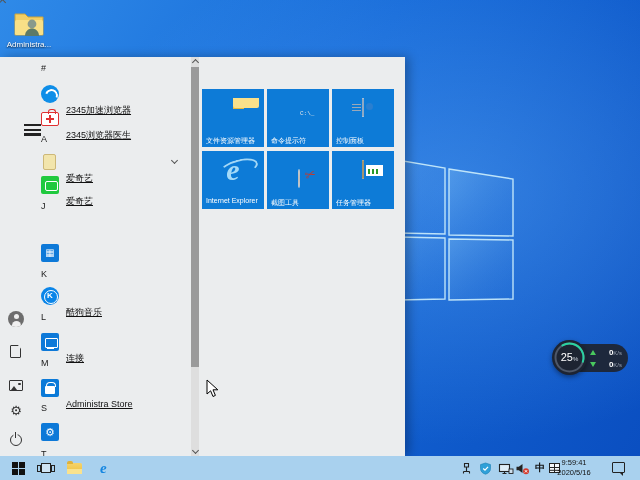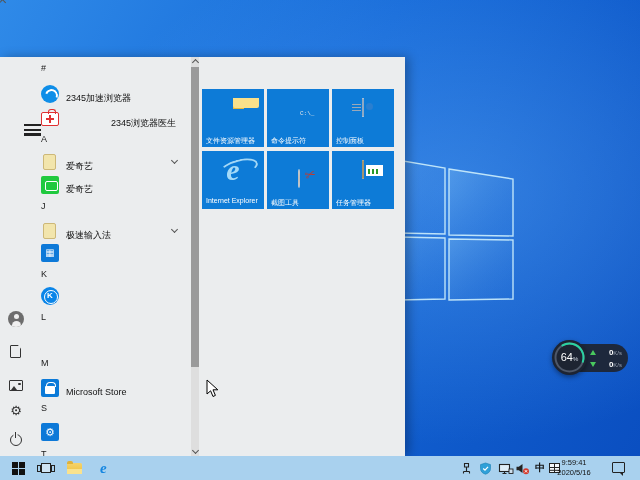--- a/index.html
+++ b/index.html
@@ -34,22 +34,22 @@
   .pic-ic::before{content:"";position:absolute;left:1px;bottom:0;width:0;height:0;
     border-left:3.5px solid transparent;border-right:3.5px solid transparent;border-bottom:4.5px solid #333;}
   .pic-ic::after{content:"";position:absolute;right:1.5px;top:1.5px;width:2.4px;height:2.4px;border-radius:50%;background:#333;}
   .gear-ic{left:8px;top:346px;width:16px;height:16px;font-size:13px;line-height:16px;text-align:center;color:#333;}
   .power-ic{left:10px;top:377px;width:12px;height:12px;border:1.6px solid #333;border-radius:50%;}
   .power-ic::before{content:"";position:absolute;left:3.6px;top:-3px;width:1.8px;height:6px;background:#333;box-shadow:0 0 0 1.6px #ebedee;}
 
   .al-header{position:absolute;left:41px;width:80px;height:12px;font-size:9px;line-height:12px;color:#1a1a1a;}
   .al-item{position:absolute;left:36px;width:154px;height:24px;}
   .ai{position:absolute;left:5px;top:3px;width:18px;height:18px;border-radius:2px;}
-  .al-label{position:absolute;left:30px;top:4px;width:110px;height:24px;line-height:24px;font-size:9px;color:#111;
-    white-space:nowrap;overflow:hidden;}
+  .al-label{position:absolute;left:30px;top:16px;width:110px;height:24px;line-height:24px;font-size:9px;color:#111;
+    white-space:nowrap;overflow:hidden;text-decoration:underline;}
   .chev{position:absolute;width:5px;height:5px;border-right:1.4px solid #555;border-bottom:1.4px solid #555;}
   .chev-down{transform:rotate(45deg);}
   .chev-up{transform:rotate(-135deg);}
   .al-chev{left:136px;top:8px;}
 
   
   .i-2345b{background:#0e8ee8;border-radius:50%;}
   .i-2345b::before{content:"";position:absolute;left:4px;top:4px;width:9px;height:9px;border-radius:50%;
     border:2px solid #fff;border-bottom-color:transparent;border-left-color:transparent;transform:rotate(-25deg);}
   .i-doctor{background:#fff;border:1.2px solid #e03030;border-radius:2px;top:5px;height:14px;}
@@ -162,80 +162,89 @@
       </linearGradient>
     </defs>
     <g fill="url(#pg)" stroke="rgba(205,238,252,0.9)" stroke-width="1.4">
       <polygon points="10,7 105,23 105,89 10,87"></polygon>
       <polygon points="109,24 173,34 173,91 109,90"></polygon>
       <polygon points="10,91 105,93 105,154 10,156"></polygon>
       <polygon points="109,94 173,95 173,154 109,155"></polygon>
     </g>
   </svg>
 
+  <div class="desk-icon" style="left:0px;top:8px;">
+    <svg width="34" height="30" viewBox="0 0 34 30" style="display:block;margin:0 auto;">
+      <path d="M3 6 h10 l3 3 h15 v18 h-28 z" fill="#f3cf63" stroke="#caa43c" stroke-width="1"></path>
+      <rect x="3" y="12" width="28" height="15" rx="1.5" fill="#f9e087"></rect>
+      <circle cx="20" cy="16" r="4.4" fill="#8a9a8c"></circle>
+      <path d="M13 28 c0-5 3.5-7.5 7-7.5 s7 2.5 7 7.5 z" fill="#5d7a68"></path>
+    </svg>
+    <span class="dlabel">Administra...</span>
+  </div>
 
   <div class="menu">
 
     <div class="rail-icon hamburger"></div>
     <div class="rail-icon avatar"></div>
     <div class="rail-icon doc-ic"></div>
     <div class="rail-icon pic-ic"></div>
     <div class="rail-icon gear-ic">⚙</div>
     <div class="rail-icon power-ic"></div>
 
     <div class="al-header" style="top:5px;">#</div>
 
     <div class="al-item" style="top:25px;">
       <span class="ai i-2345b"></span>
       <span class="al-label">2345加速浏览器</span>
     </div>
-    <div class="al-item" style="top:50px;text-align:right;">
+    <div class="al-item" style="top:50px;">
       <span class="ai i-doctor"></span>
       <span class="al-label">2345浏览器医生</span>
     </div>
 
     <div class="al-header" style="top:76px;">A</div>
 
     <div class="al-item" style="top:93px;">
       <span class="ai i-folderg"></span>
       <span class="al-label">爱奇艺</span>
       <span class="chev chev-down al-chev"></span>
     </div>
     <div class="al-item" style="top:116px;">
       <span class="ai i-iqiyi"></span>
       <span class="al-label">爱奇艺</span>
     </div>
 
     <div class="al-header" style="top:143px;">J</div>
 
-    <div class="al-item" style="top:162px;">
-      <span class="ai i-folderg"></span>
-      <span class="al-label">极速输入法</span>
-      <span class="chev chev-down al-chev"></span>
-    </div>
     <div class="al-item" style="top:184px;">
       <span class="ai i-calc">▦</span>
     </div>
 
     <div class="al-header" style="top:211px;">K</div>
 
     <div class="al-item" style="top:227px;">
       <span class="ai i-kugou">
           <span class="kg">K</span>
         </span>
+      <span class="al-label">酷狗音乐</span>
     </div>
 
     <div class="al-header" style="top:254px;">L</div>
 
+    <div class="al-item" style="top:273px;">
+      <span class="ai i-connect"></span>
+      <span class="al-label">连接</span>
+    </div>
 
     <div class="al-header" style="top:300px;">M</div>
 
     <div class="al-item" style="top:319px;">
       <span class="ai i-store"></span>
-      <span class="al-label">Microsoft Store</span>
+      <span class="al-label">Administra Store</span>
     </div>
 
     <div class="al-header" style="top:345px;">S</div>
 
     <div class="al-item" style="top:363px;">
       <span class="ai i-settings">⚙</span>
     </div>
 
     <div class="al-header" style="top:391px;">T</div>
   </div>
@@ -280,21 +289,21 @@
   </div>
   <div class="w-row" style="top:359px;">
     <span class="arrow arrow-down"></span>
     <span class="w-val"><span>0</span><span class="w-unit">K/s</span></span>
   </div>
   <div class="widget-ball">
     <svg width="35" height="35" viewBox="0 0 35 35">
       <circle cx="17.5" cy="17.5" r="14" fill="none" stroke="#4d5768" stroke-width="2"></circle>
       <circle cx="17.5" cy="17.5" r="14" fill="none" stroke="#2bd3a2" stroke-width="2" stroke-dasharray="33.4 54.6" stroke-linecap="round" transform="rotate(-120 17.5 17.5)"></circle>
     </svg>
-    <span class="w-pct"><span>64</span><span class="pctsign">%</span></span>
+    <span class="w-pct"><span>25</span><span class="pctsign">%</span></span>
   </div>
 
   <div class="taskbar">
     <div class="tb-btn" style="left:4px;">
       <span class="start-flag"></span>
     </div>
     <div class="tb-btn" style="left:32px;">
       <span class="tv-ic"></span>
     </div>
     <div class="tb-btn" style="left:60px;">

